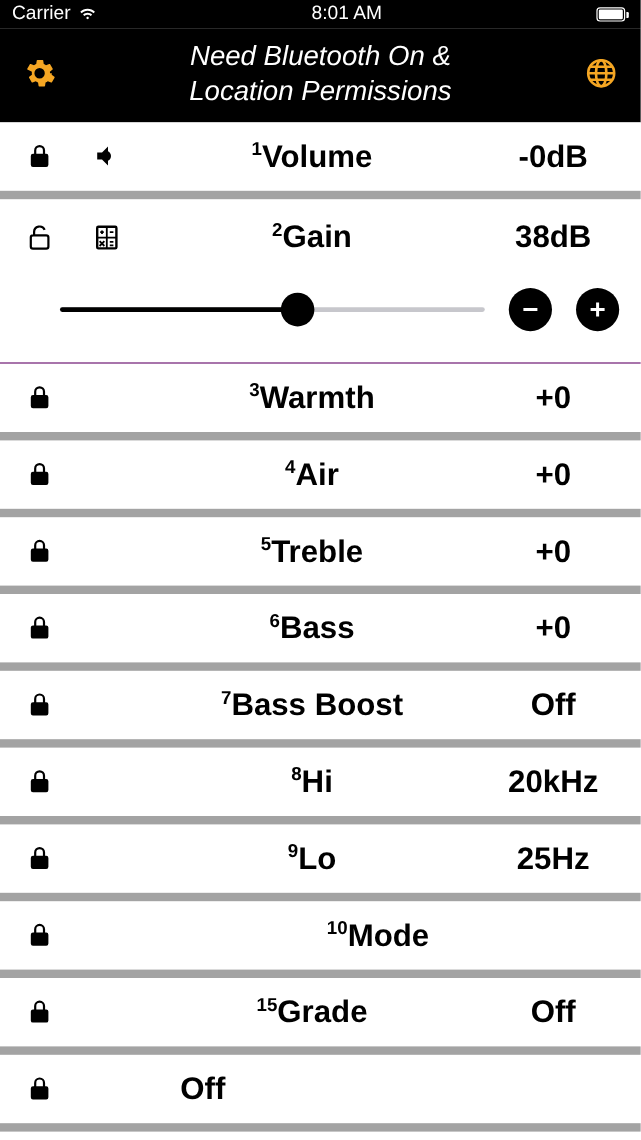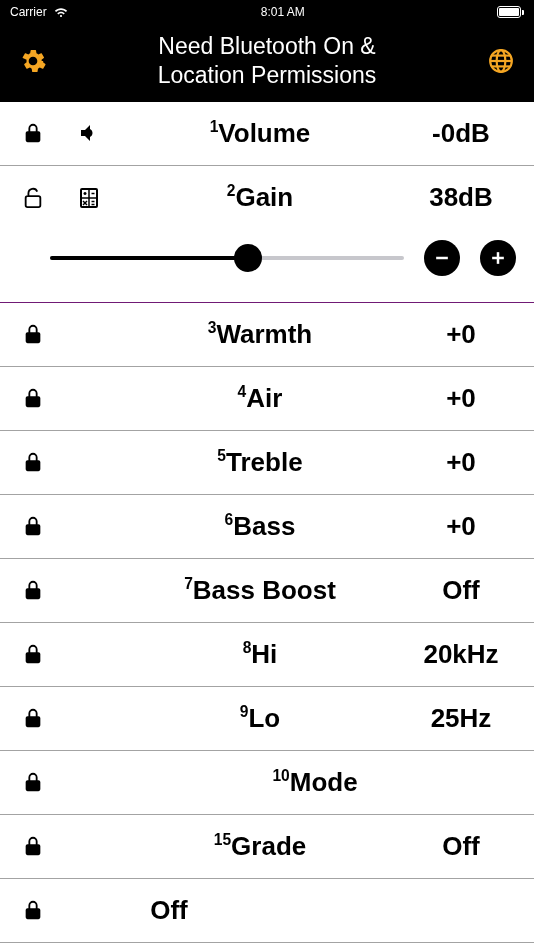--- a/index.html
+++ b/index.html
@@ -11,55 +11,56 @@
       overflow: hidden;
     }
     .status-bar {
       height: 24px;
       background: #000;
       color: #fff;
       display: flex;
       align-items: center;
       justify-content: space-between;
       padding: 0 10px;
-      font-size: 12px;
+      font-size: 16px;
     }
     .status-left { display: flex; align-items: center; gap: 6px; }
     .status-right { display: flex; align-items: center; }
     .wifi-icon svg { width: 16px; height: 16px; }
     .battery { display: inline-flex; align-items: center; }
     .battery-body { width: 24px; height: 12px; border: 1px solid #fff; border-radius: 3px; position: relative; }
     .battery-fill { position: absolute; left: 1px; top: 1px; bottom: 1px; right: 1px; background: #fff; border-radius: 1px; }
     .battery-tip { width: 2px; height: 5px; background: #fff; margin-left: 1px; border-radius: 0 1px 1px 0; }
     .header {
       background: #000;
       color: #fff;
       display: flex;
       align-items: center;
       justify-content: center;
       padding: 8px 18px 12px;
+      font-style: italic;
     }
     .header-title {
       text-align: center;
       font-size: 23px;
       font-weight: 500;
       line-height: 1.25;
       flex: 1;
       padding: 0 10px;
     }
     .icon-btn { width: 30px; height: 30px; display: flex; align-items: center; justify-content: center; cursor: pointer; }
     .icon-btn svg { width: 26px; height: 26px; }
     .amber { fill: #f5a623; }
     .list { background: #fff; }
     .row {
       display: flex;
       align-items: center;
       min-height: 64px;
       padding: 0 18px;
-      border-bottom: 1px solid #a3a3a3;
+      border-bottom: 7px solid #a3a3a3;
       font-size: 26px;
       font-weight: 700;
       color: #000;
     }
     .row-icon { width: 30px; display: flex; justify-content: center; }
     .row-icon svg { width: 22px; height: 22px; }
     .row-icon2 { width: 50px; display: flex; justify-content: center; margin-left: 16px; }
     .row-icon2 svg { width: 24px; height: 24px; }
     .row-label { flex: 1; text-align: center; }
     .row-label sup { font-size: 0.6em; vertical-align: super; line-height:0; }

